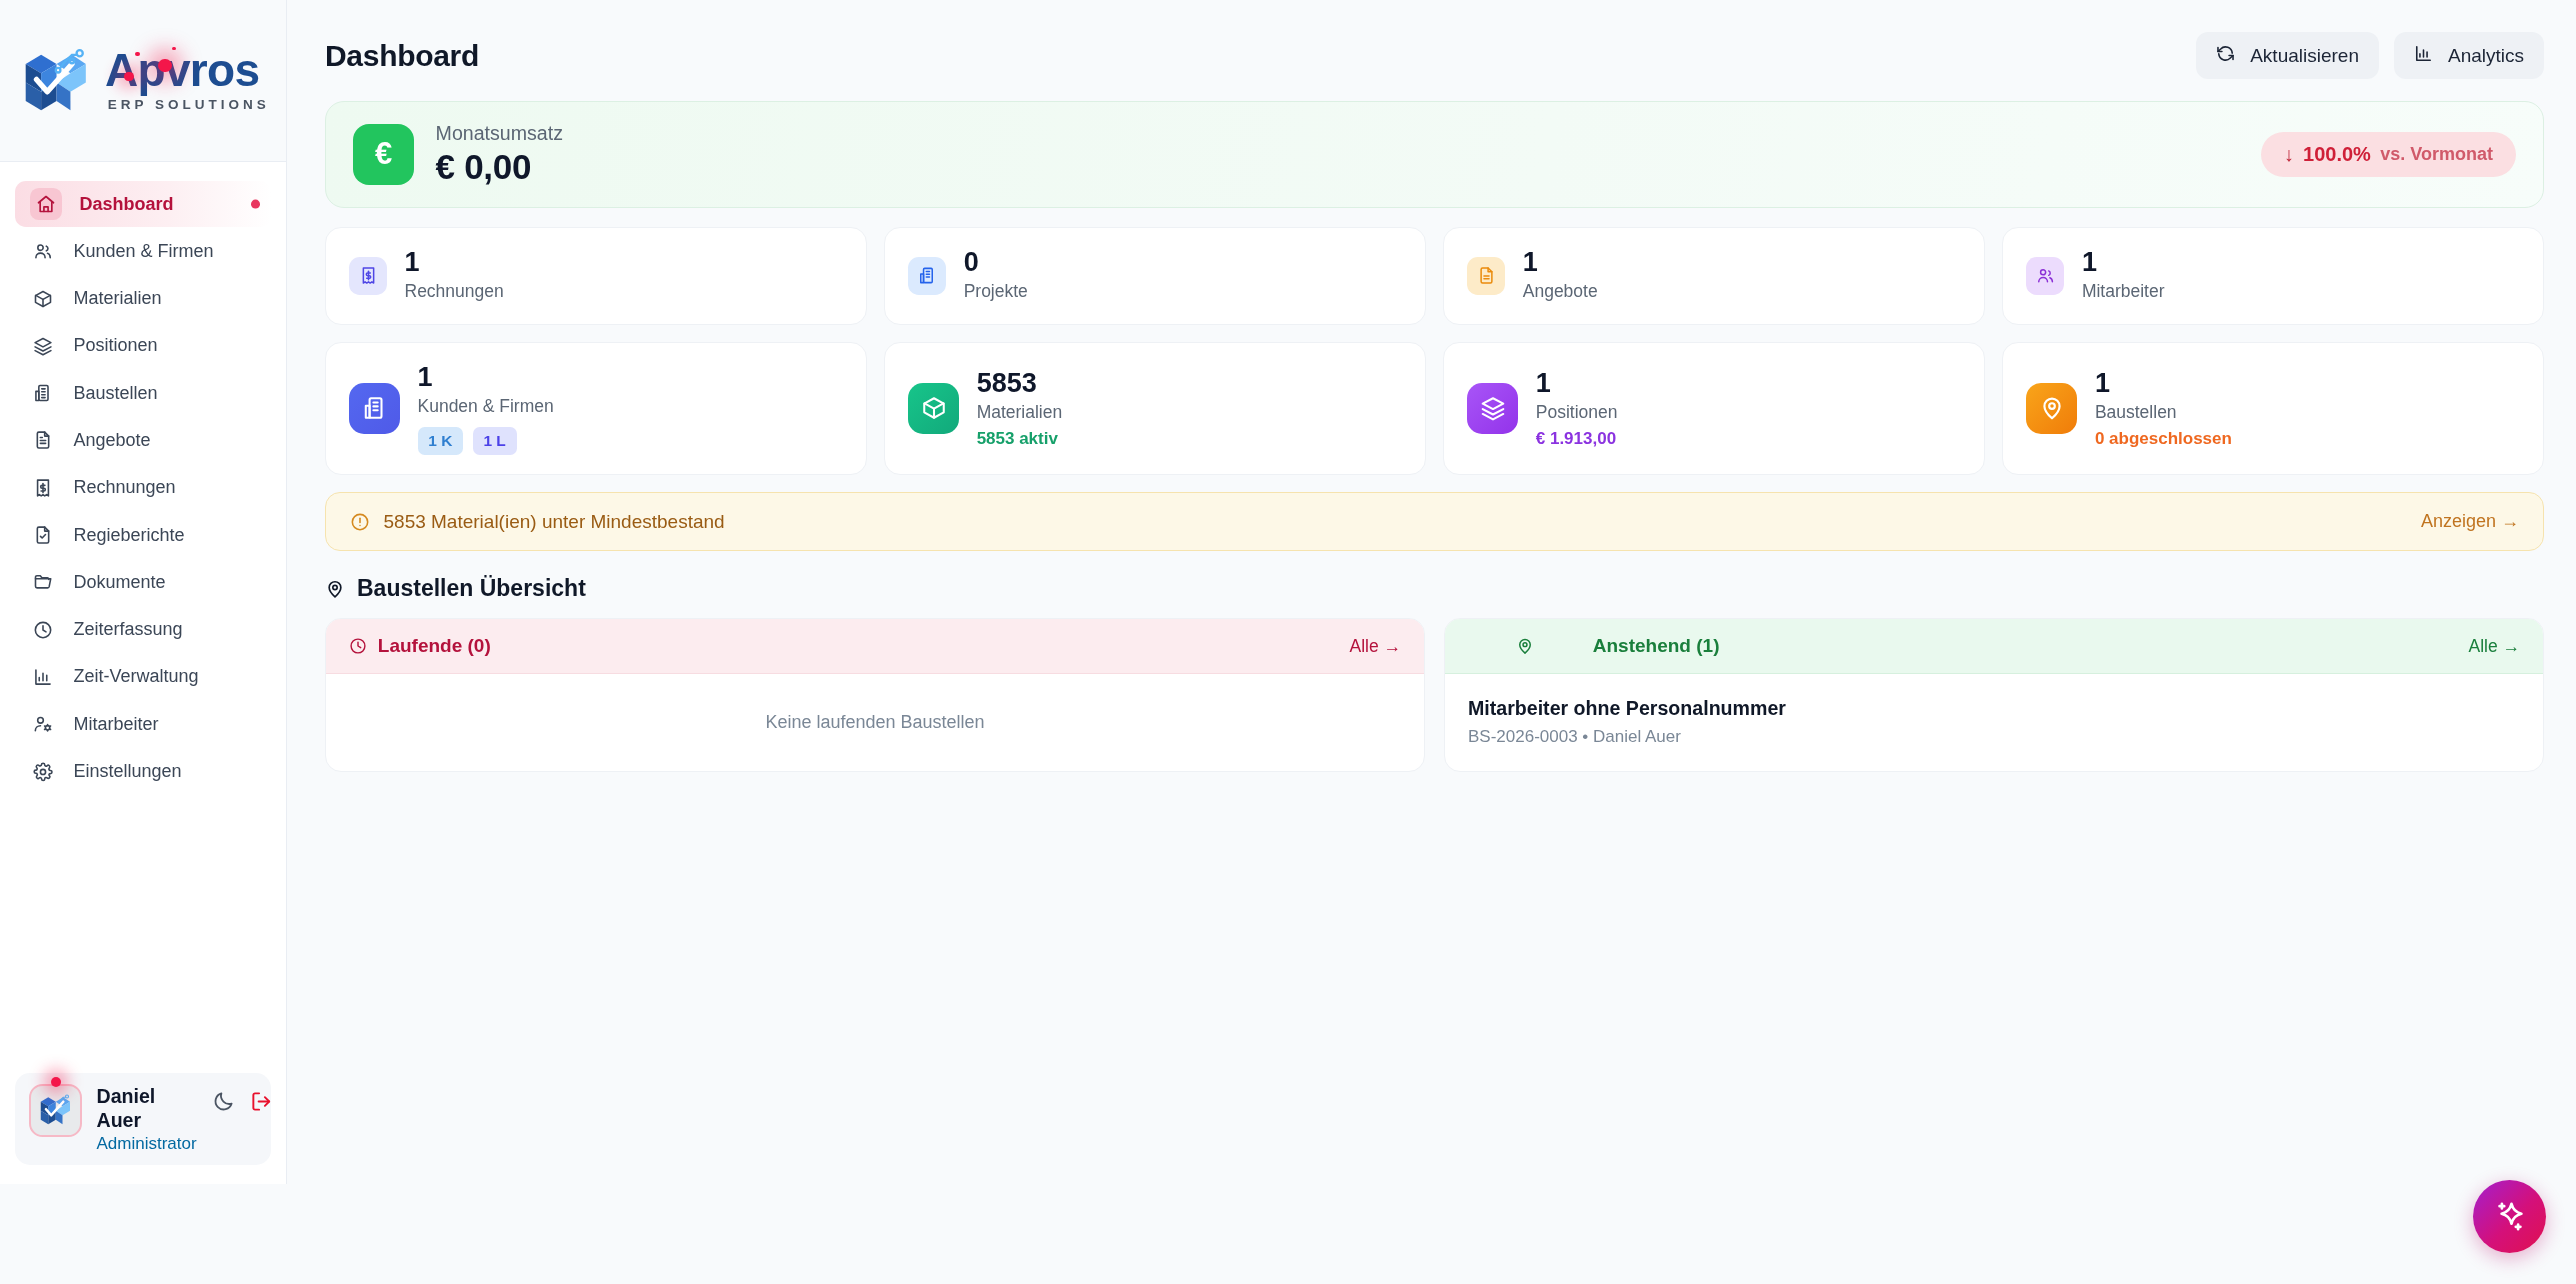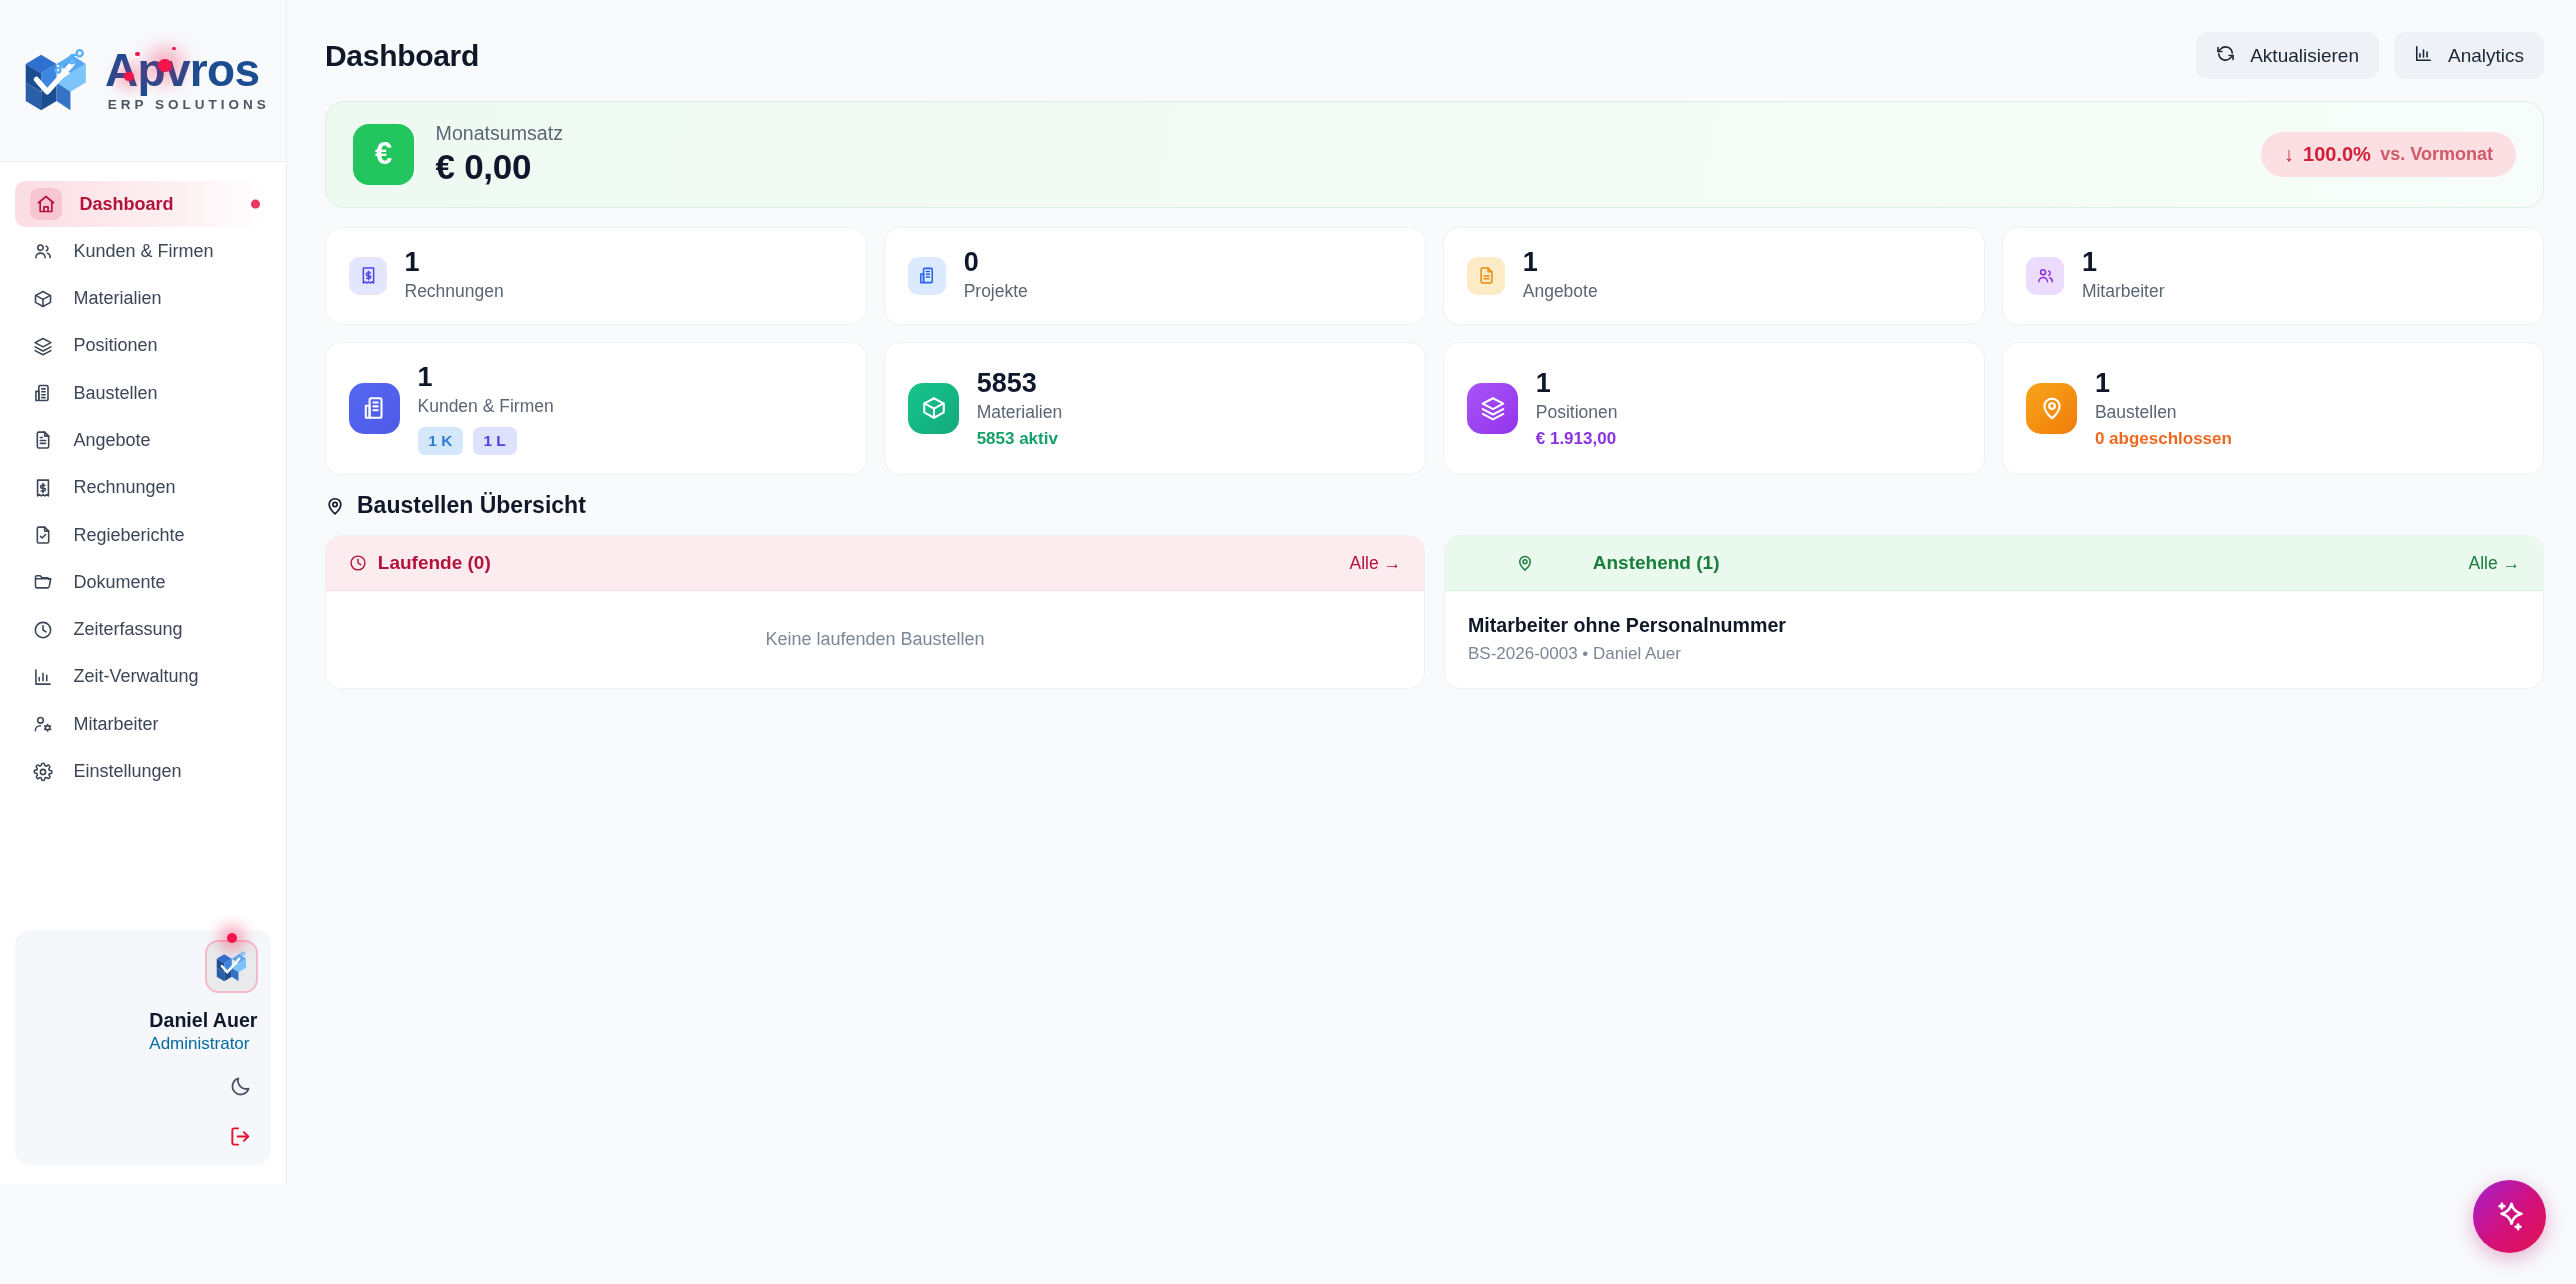--- a/index.html
+++ b/index.html
@@ -61,21 +61,21 @@
     background: #f8c6d2; border-radius: 8.8px; width: 32px; height: 32px; color: #b4123c;
   }
   .nav-dot {
     position: absolute; right: 10.8px; top: 50%; transform: translateY(-50%);
     width: 8.8px; height: 8.8px; border-radius: 50%; background: #e8375f;
   }
 
   .user-card-wrap { padding: 0 15px 19px 15px; position: relative; }
   .user-card {
     background: #f5f7fa; border-radius: 15px; padding: 10.8px 13.5px;
-    display: flex; align-items: flex-end; gap: 15px; position: relative; flex-direction: column;
+    display: flex; align-items: flex-start; gap: 15px; position: relative;
   }
   .avatar {
     width: 53px; height: 53px; flex: 0 0 53px; border-radius: 13.5px;
     background: #e8eaec; border: 2.7px solid #f6b9c6;
     display: flex; align-items: center; justify-content: center;
     position: relative;
   }
   .avatar-spark {
     position: absolute; width: 10px; height: 10px; border-radius: 50%;
     background: #f4164a; top: -9.4px; left: 20px;
@@ -584,20 +584,33 @@
                 </svg>
           </span>
           <span class="stat-body">
             <span class="stat-value">1</span>
             <span class="stat-label">Baustellen</span>
             <span class="stat-sub" style="color:#ef6820">0 abgeschlossen</span>
           </span>
         </div>
       </section>
 
+      <section class="warn">
+        <div class="warn-left">
+          <span style="color:#d58a20;display:flex">
+            <svg width="20" height="20" viewBox="0 0 24 24" fill="none" stroke="currentColor" stroke-width="1.9" stroke-linecap="round" stroke-linejoin="round">
+                  <circle cx="12" cy="12" r="9.2"></circle>
+                  <path d="M12 7.5v5.2"></path>
+                  <circle cx="12" cy="16.3" r=".9" fill="currentColor" stroke="none"></circle>
+                </svg>
+          </span>
+          <span class="warn-text">5853 Material(ien) unter Mindestbestand</span>
+        </div>
+        <span class="warn-link">Anzeigen →</span>
+      </section>
 
       <section>
         <div class="sec-head">
           <span style="color:#101828;display:flex">
             <svg width="20" height="20" viewBox="0 0 24 24" fill="none" stroke="currentColor" stroke-width="2" stroke-linecap="round" stroke-linejoin="round">
                   <path d="M12 21.5s7-6.2 7-11.2a7 7 0 1 0-14 0c0 5 7 11.2 7 11.2z"></path>
                   <circle cx="12" cy="10.2" r="2.6"></circle>
                 </svg>
           </span>
           <span class="sec-title">Baustellen Übersicht</span>

